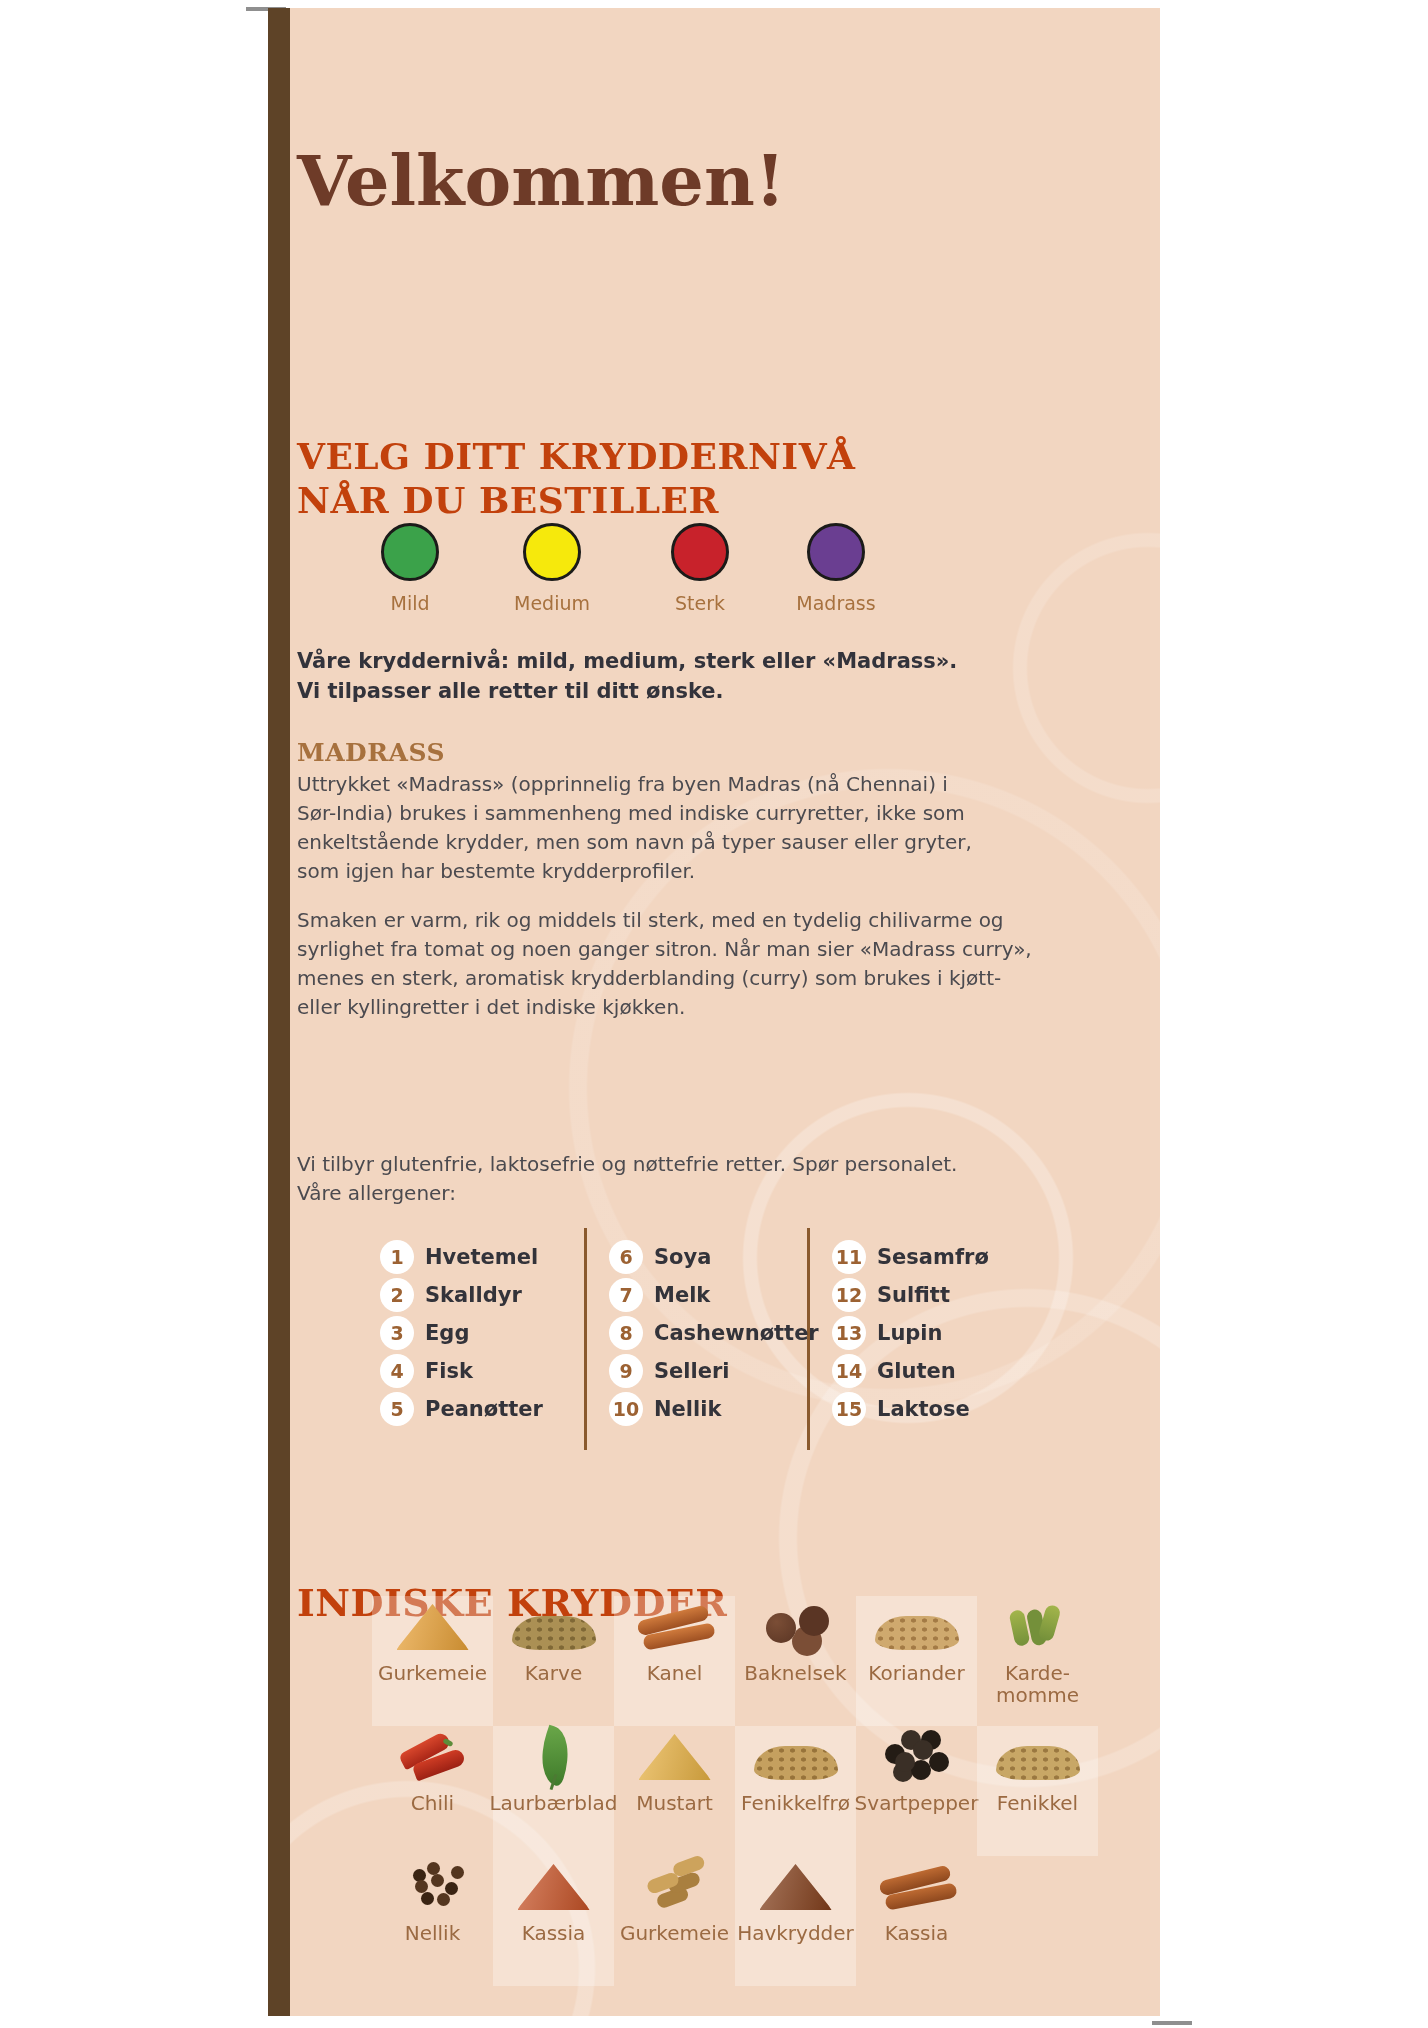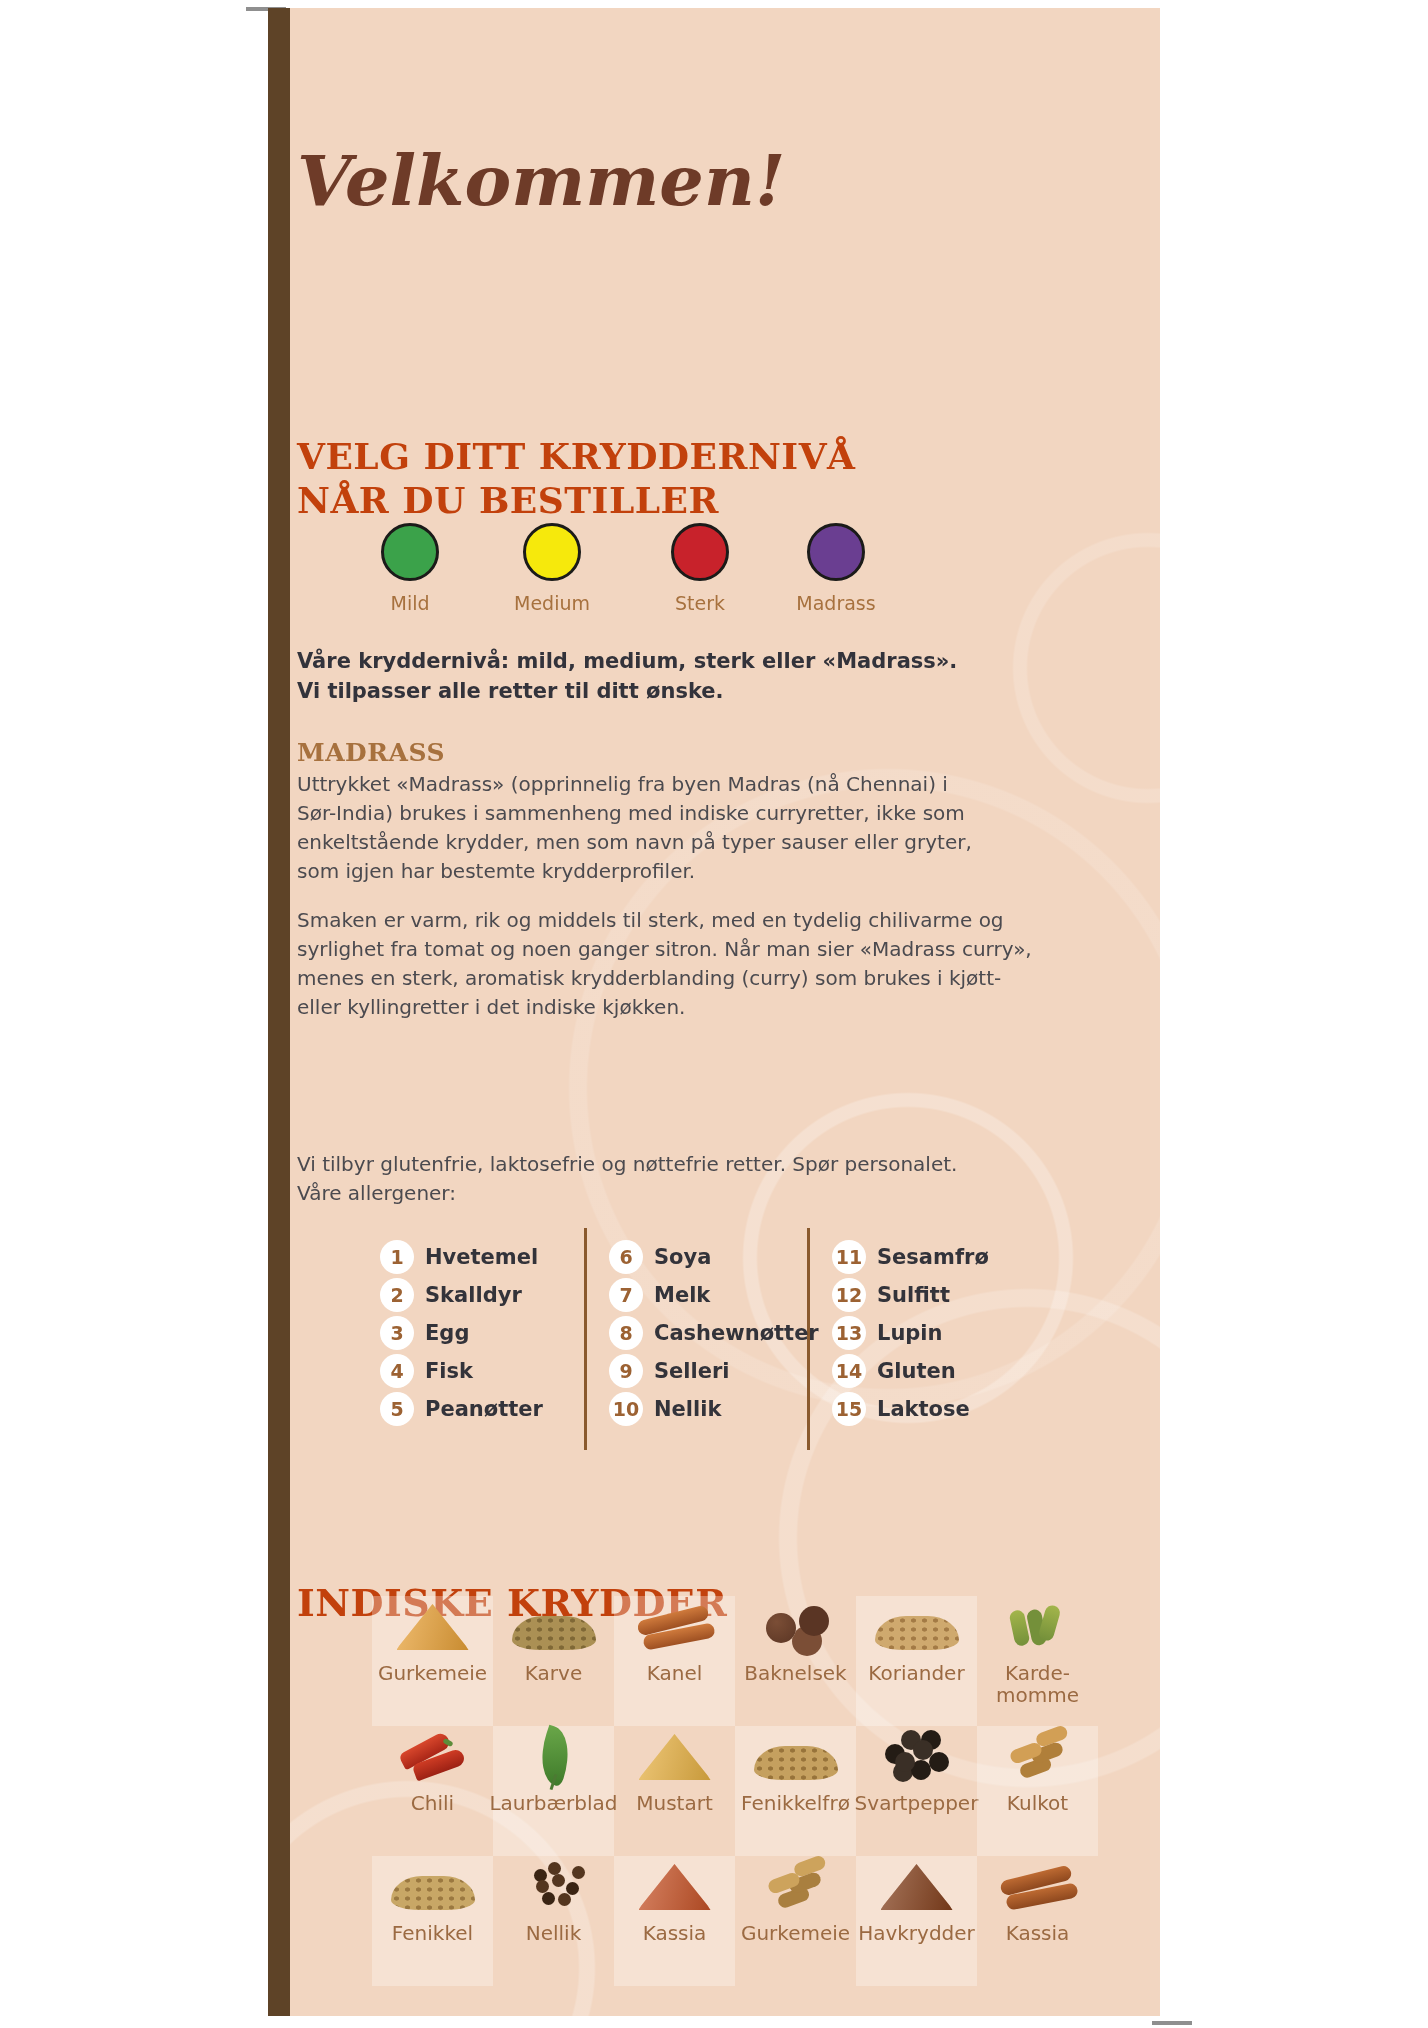--- a/index.html
+++ b/index.html
@@ -11,21 +11,21 @@
       radial-gradient(circle at 760px 1530px, transparent 230px, rgba(255,255,255,.20) 232px, rgba(255,255,255,.20) 248px, transparent 250px),
       radial-gradient(circle at 880px 660px, transparent 120px, rgba(255,255,255,.16) 122px, rgba(255,255,255,.16) 134px, transparent 136px),
       radial-gradient(circle at 620px 1080px, transparent 300px, rgba(255,255,255,.14) 302px, rgba(255,255,255,.14) 318px, transparent 320px),
       radial-gradient(circle at 140px 1960px, transparent 170px, rgba(255,255,255,.22) 172px, rgba(255,255,255,.22) 186px, transparent 188px);}
   .spine{position:absolute;left:0;top:0;width:22px;height:100%;background:#5e4327;}
   .artifact{position:absolute;background:#8f8f8f;}
   .artifact.top{left:246px;top:7px;width:40px;height:4px;}
   .artifact.bottom{left:1152px;top:2021px;width:40px;height:4px;}
 
   .serif{font-family:"DejaVu Serif",serif;font-weight:bold;}
-  .page-title{position:absolute;left:29px;top:136px;font-size:70px;line-height:1.05;color:#6e3b28;font-style:italic;}
+  .page-title{position:absolute;left:29px;top:136px;font-size:70px;line-height:1.05;color:#6e3b28;}
   .section-heading{position:absolute;color:#c2410c;letter-spacing:.5px;margin-top:32px;}
   .h-velg{left:29px;top:394px;font-size:36px;line-height:44px;white-space:pre-line;}
   .h-allergener{left:29px;top:1072px;font-size:40px;}
   .h-indiske{left:29px;top:1540px;font-size:38px;}
   .h-madrass{position:absolute;left:29px;top:730px;font-size:25px;color:#a7713e;letter-spacing:.5px;}
 
   .levels{position:absolute;left:0;top:515px;width:100%;height:120px;}
   .level{position:absolute;width:120px;text-align:center;}
   .level .dot{width:58px;height:58px;border-radius:50%;border:3px solid #1b1b19;margin:0 auto;box-sizing:border-box;}
   .level .lvl-label{margin-top:11px;font-size:19px;color:#a7713e;}
@@ -274,24 +274,20 @@
         <div class="s-label">Mustart</div>
         </div>
       <div class="cell tile">
         <div class="art art-seeds s-fenikkelfro"></div>
         <div class="s-label">Fenikkelfrø</div>
         </div>
       <div class="cell">
         <div class="art art-pepper s-svartpepper"></div>
         <div class="s-label">Svartpepper</div>
         </div>
-      <div class="cell tile">
-        <div class="art art-chunks s-kulkot"></div>
-        <div class="s-label">Kulkot</div>
-        </div>
 
       <div class="cell tile">
         <div class="art art-seeds s-fenikkel"></div>
         <div class="s-label">Fenikkel</div>
         </div>
       <div class="cell">
         <div class="art art-cloves s-nellik"></div>
         <div class="s-label">Nellik</div>
         </div>
       <div class="cell tile">

